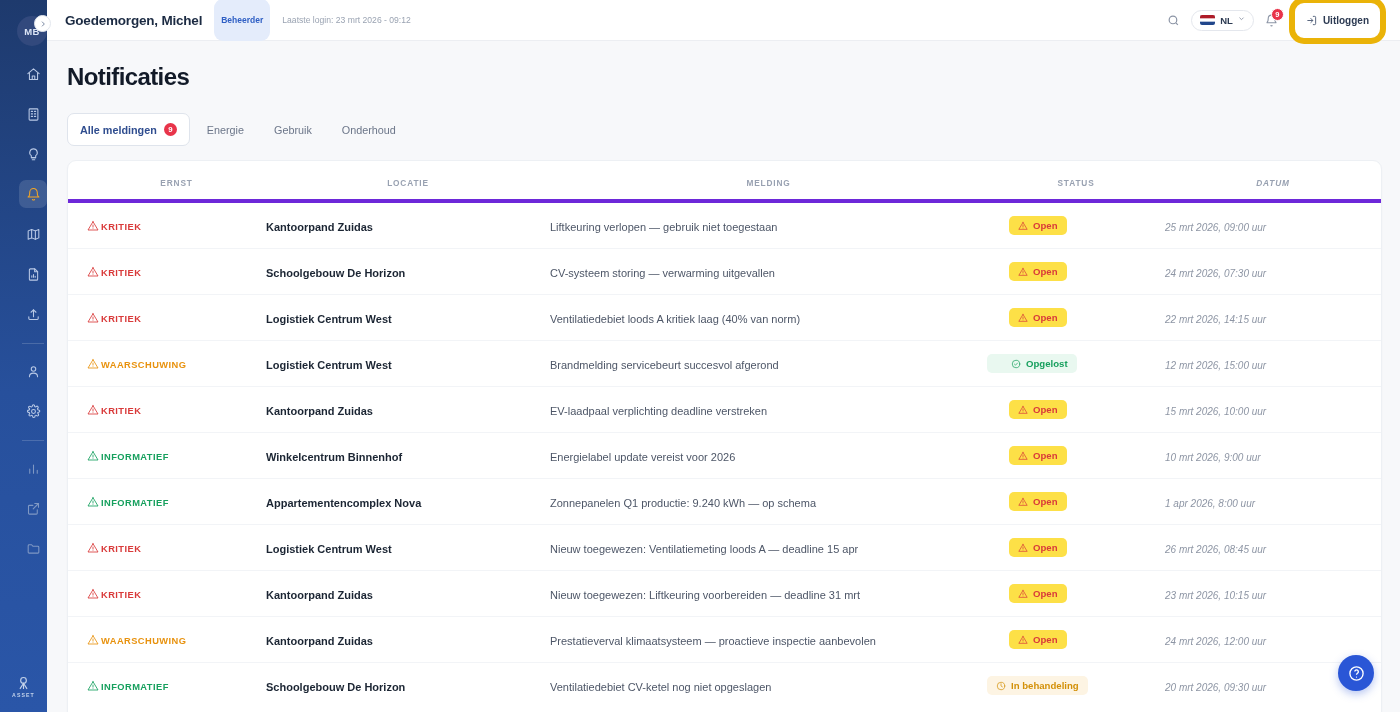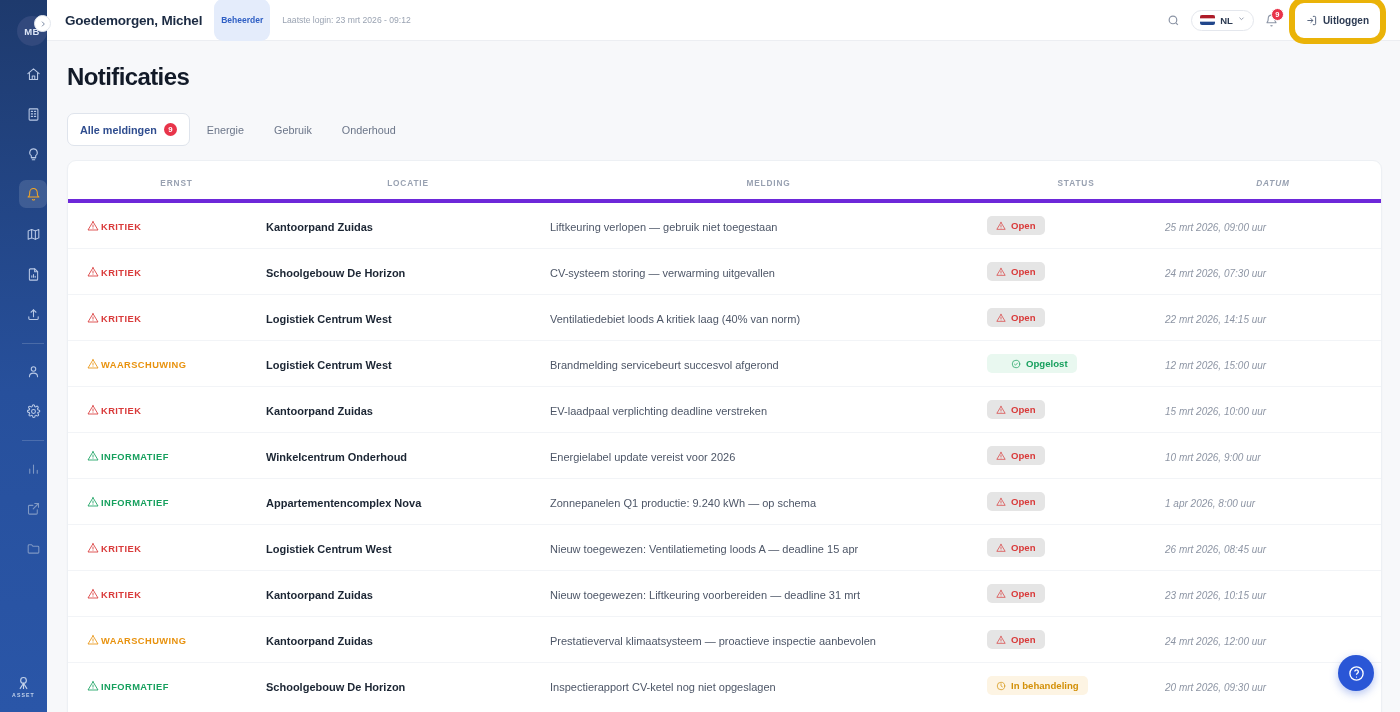--- a/index.html
+++ b/index.html
@@ -135,21 +135,21 @@
   .sev.informatief { color: #17a05e; }
 
   .loc { font-size: 11px; font-weight: bold; color: #1b2533; }
   .msg { font-size: 11px; color: #4d5667; }
 
   .status-pill {
     display: inline-flex; align-items: center; gap: 5px;
     font-size: 9.6px; font-weight: bold; padding: 4px 9px; border-radius: 5px;
   }
   .status-pill svg { width: 10px; height: 10px; }
-  .status-pill.open { background: #e5e5e5; color: #d93a3a; }
+  .status-pill.open { background: #fde047; color: #d93a3a; margin-left: 22px; }
   .status-pill.opgelost { background: #e9f8f0; color: #17a05e; padding-left: 24px; }
   .status-pill.behandeling { background: #fdf4e3; color: #d39009; }
 
   .dt { font-size: 10px; color: #8d95a4; }
 
   .card-footer { padding: 13px 19px 14px 19px; }
 
   .help-fab {
     position: absolute; right: 26px; bottom: 21px;
     width: 36px; height: 36px; border-radius: 50%;
@@ -457,21 +457,21 @@
                 <td class="c-ernst">
                   <span class="sev informatief">
                     <svg viewBox="0 0 24 24" fill="none" stroke="currentColor" stroke-width="1.7" stroke-linecap="round" stroke-linejoin="round">
                       <path d="M12 3.4L22 20H2L12 3.4z"></path>
                       <path d="M12 10v4.2"></path>
                       <circle cx="12" cy="17" r=".9" fill="currentColor" stroke="none"></circle>
                     </svg>
                     <span>INFORMATIEF</span>
                   </span>
                 </td>
-                <td class="c-locatie"><span class="loc">Winkelcentrum Onderhoud</span></td>
+                <td class="c-locatie"><span class="loc">Winkelcentrum Binnenhof</span></td>
                 <td class="c-melding"><span class="msg">Energielabel update vereist voor 2026</span></td>
                 <td class="c-status"><span class="status-pill open">
                     <svg viewBox="0 0 24 24" fill="none" stroke="currentColor" stroke-width="1.7" stroke-linecap="round" stroke-linejoin="round">
                       <path d="M12 3.4L22 20H2L12 3.4z"></path>
                       <path d="M12 10v4.2"></path>
                       <circle cx="12" cy="17" r=".9" fill="currentColor" stroke="none"></circle>
                     </svg>
                     <span>Open</span>
                   </span></td>
                 <td class="c-datum"><span class="dt">10 mrt 2026, 9:00 uur</span></td>
@@ -573,21 +573,21 @@
                   <span class="sev informatief">
                     <svg viewBox="0 0 24 24" fill="none" stroke="currentColor" stroke-width="1.7" stroke-linecap="round" stroke-linejoin="round">
                       <path d="M12 3.4L22 20H2L12 3.4z"></path>
                       <path d="M12 10v4.2"></path>
                       <circle cx="12" cy="17" r=".9" fill="currentColor" stroke="none"></circle>
                     </svg>
                     <span>INFORMATIEF</span>
                   </span>
                 </td>
                 <td class="c-locatie"><span class="loc">Schoolgebouw De Horizon</span></td>
-                <td class="c-melding"><span class="msg">Inspectierapport CV-ketel nog niet opgeslagen</span></td>
+                <td class="c-melding"><span class="msg">Ventilatiedebiet CV-ketel nog niet opgeslagen</span></td>
                 <td class="c-status"><span class="status-pill behandeling">
                     <svg viewBox="0 0 24 24" fill="none" stroke="currentColor" stroke-width="1.7" stroke-linecap="round" stroke-linejoin="round">
                       <circle cx="12" cy="12" r="9"></circle>
                       <path d="M12 6.6V12l3.4 2.1"></path>
                     </svg>
                     <span>In behandeling</span>
                   </span></td>
                 <td class="c-datum"><span class="dt">20 mrt 2026, 09:30 uur</span></td>
               </tr>
             </tbody>

